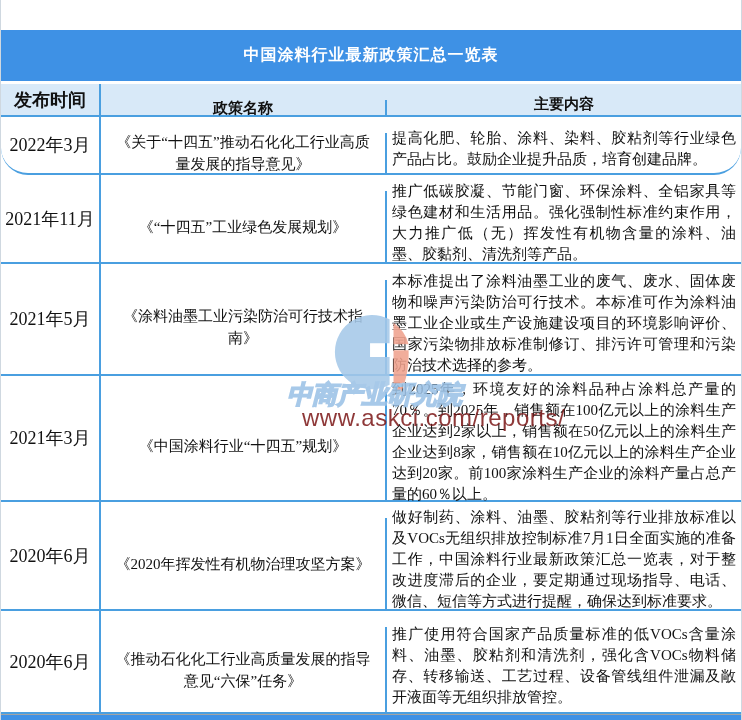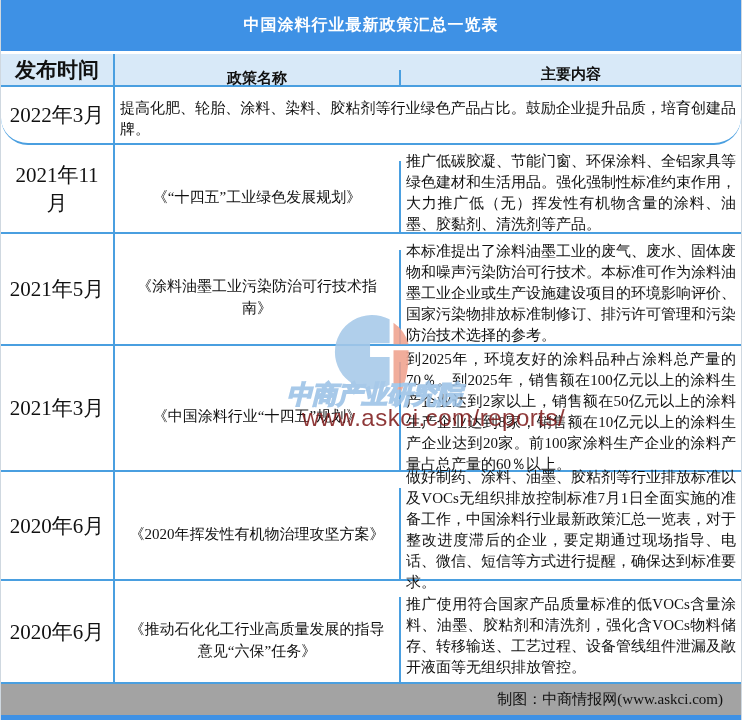--- a/index.html
+++ b/index.html
@@ -6,36 +6,36 @@
   .page {
     position:relative; width:742px; height:720px; overflow:hidden;
     background:#ffffff; box-sizing:border-box;
     border-left:1px solid #cfd8e0; border-right:1px solid #cfd8e0;
     font-family:"Liberation Serif", serif; color:#111;
   }
   .title-bar {
     height:51px; background:#3e91e5; color:#ffffff;
     display:flex; align-items:center; justify-content:center;
     font-family:"Liberation Sans", sans-serif; font-weight:bold;
-    font-size:16px; letter-spacing:1px;
+    font-size:16px; letter-spacing:1px;margin-top:30px;
   }
   .gap { height:3px; background:#ffffff; }
   .thead {
     display:flex; height:33px; background:#d8e9f8;
     border-bottom:2px solid #4a9fe0; box-sizing:border-box;
     font-family:"Liberation Sans", sans-serif; font-weight:bold; font-size:15px;
   }
   .row { display:flex; background:#ffffff; border-bottom:2px solid #4a9fe0; box-sizing:border-box; }
   .r1 { height:58px;border-radius:27px; } .r2 { height:89px; } .r3 { height:112px; }
   .r4 { height:126px; } .r5 { height:109px; } .r6 { height:103px; }
   .c1, .c2, .c3 { box-sizing:border-box; }
   .c1 {
-    width:114px; border-right:2px solid #4a9fe0;
+    width:100px; border-right:2px solid #4a9fe0;
     display:flex; align-items:center; justify-content:center;
-    text-align:center; font-size:21px; padding:2px 4px;
+    text-align:center; font-size:18px; padding:2px 4px;
   }
   .c2 {
     width:286px; border-right:2px solid #4a9fe0;
     display:flex; align-items:center; justify-content:center;
     text-align:center; font-size:15px; line-height:22px; padding:2px 10px;margin-top:16px;
   }
   .c3 {
     flex:1; display:flex; align-items:center;
     font-size:15px; line-height:21px; padding:2px 5px;margin-top:8px;
   }
@@ -77,20 +77,21 @@
   <div class="gap"></div>
 
   <div class="thead">
     <div class="c1">发布时间</div>
     <div class="c2">政策名称</div>
     <div class="c3">主要内容</div>
   </div>
 
   <div class="row r1">
     <div class="c1">2022年3月</div>
+    <div class="c2">《关于“十四五”推动石化化工行业高质量发展的指导意见》</div>
     <div class="c3">
         <span>提高化肥、轮胎、涂料、染料、胶粘剂等行业绿色产品占比。鼓励企业提升品质，培育创建品牌。</span>
       </div>
   </div>
 
   <div class="row r2">
     <div class="c1">2021年11月</div>
     <div class="c2">《“十四五”工业绿色发展规划》</div>
     <div class="c3">
         <span>推广低碳胶凝、节能门窗、环保涂料、全铝家具等绿色建材和生活用品。强化强制性标准约束作用，大力推广低（无）挥发性有机物含量的涂料、油墨、胶黏剂、清洗剂等产品。</span>

